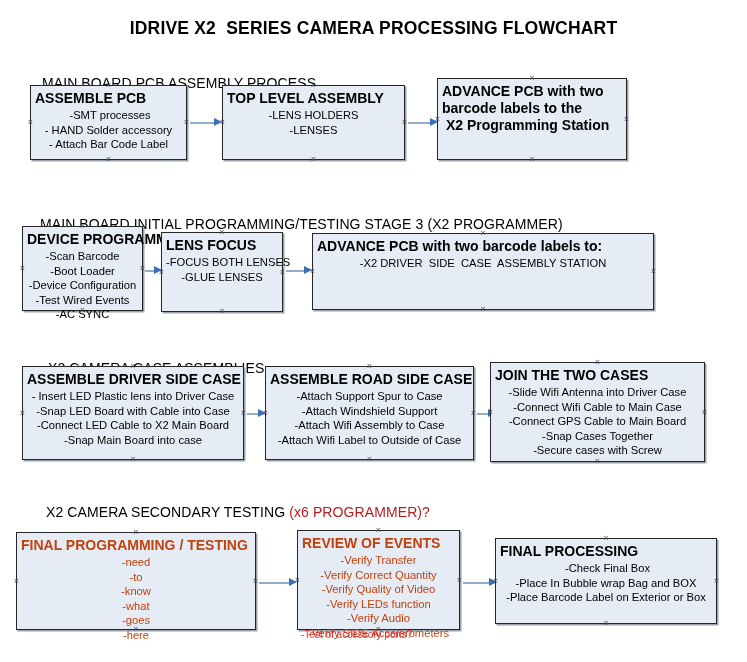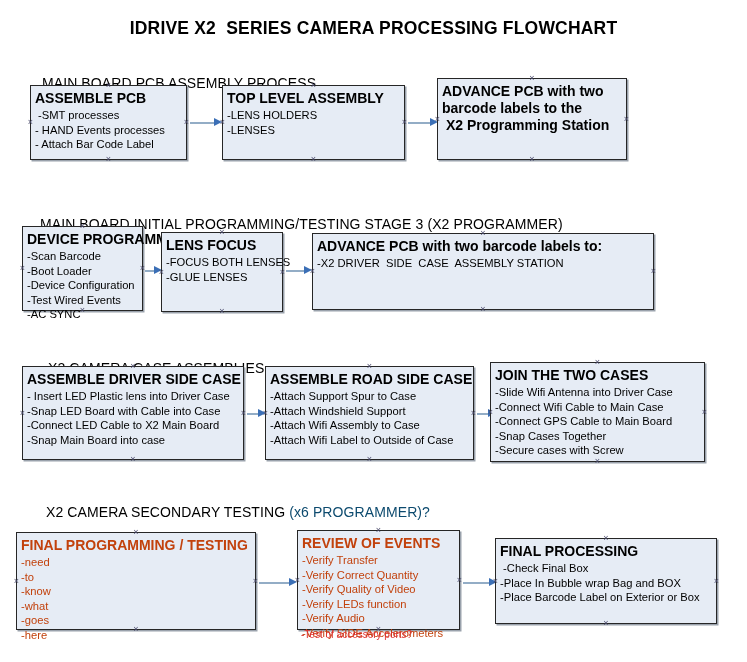--- a/index.html
+++ b/index.html
@@ -35,21 +35,21 @@
     white-space: pre;
   }
   .section-title {
     position: absolute;
     font-size: 14px;
     font-weight: normal;
     white-space: pre;
     letter-spacing: 0.1px;
   }
   .section-title .accent {
-    color: #0c4a6e;
+    color: #b91c1c;
   }
 
   
   .node {
     position: absolute;
     background: #e6ecf5;
     border: 1px solid #262626;
     box-sizing: border-box;
     box-shadow: 1.5px 1.5px 0 0 #9aa2ac;
     padding: 4px 4px 2px 4px;
@@ -59,20 +59,21 @@
     font-size: 14px;
     font-weight: bold;
     line-height: 1.22;
     white-space: pre;
     margin-bottom: 1px;
   }
   .node .line {
     font-size: 11.2px;
     line-height: 1.30;
     white-space: pre;
+    text-align: center;
   }
   .node.red .title,
   .node.red .line {
     color: #c2410c;
   }
 
   
   .handle {
     position: absolute;
     width: 7px;
@@ -126,21 +127,21 @@
 
   <div class="doc-title">IDRIVE X2  SERIES CAMERA PROCESSING FLOWCHART</div>
 
   <div class="section-title" style="left:26px; top:59px;">
     <span>MAIN BOARD PCB ASSEMBLY PROCESS</span><span class="accent"></span>
   </div>
 
   <div class="node" style="left:30px; top:85px; width:157px; height:75px;">
     <div class="title">ASSEMBLE PCB</div>
     <div class="line"> -SMT processes</div>
-    <div class="line">- HAND Events processes</div>
+    <div class="line">- HAND Solder accessory</div>
     <div class="line">- Attach Bar Code Label</div>
     <span class="handle top">×</span>
     <span class="handle bottom">×</span>
     <span class="handle left">×</span>
     <span class="handle right">×</span>
   </div>
 
   <div class="conn" style="left:190px; top:118px; width:32px;">
     <div class="shaft"></div>
     <div class="head"></div>

